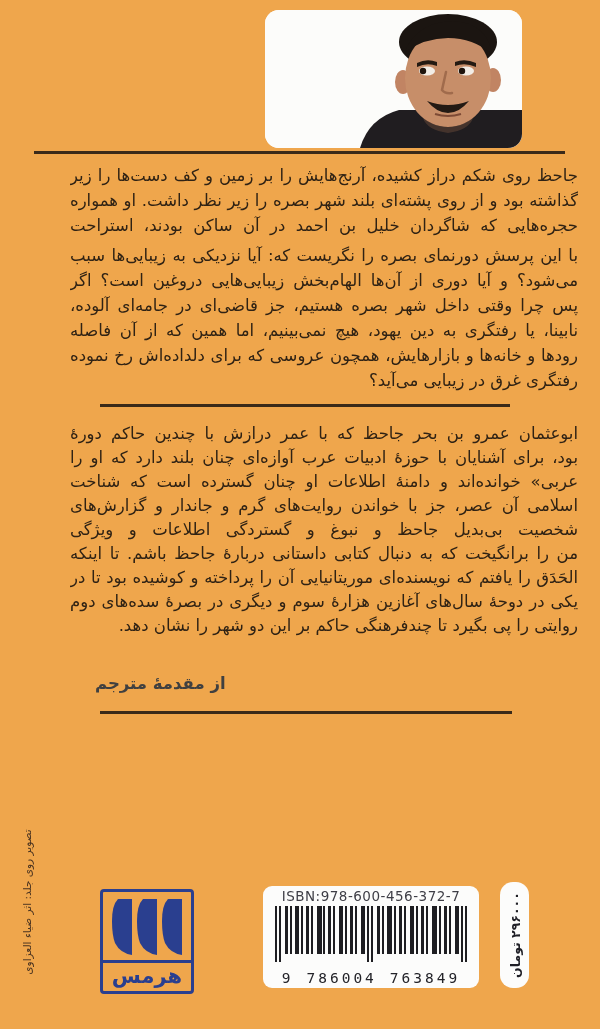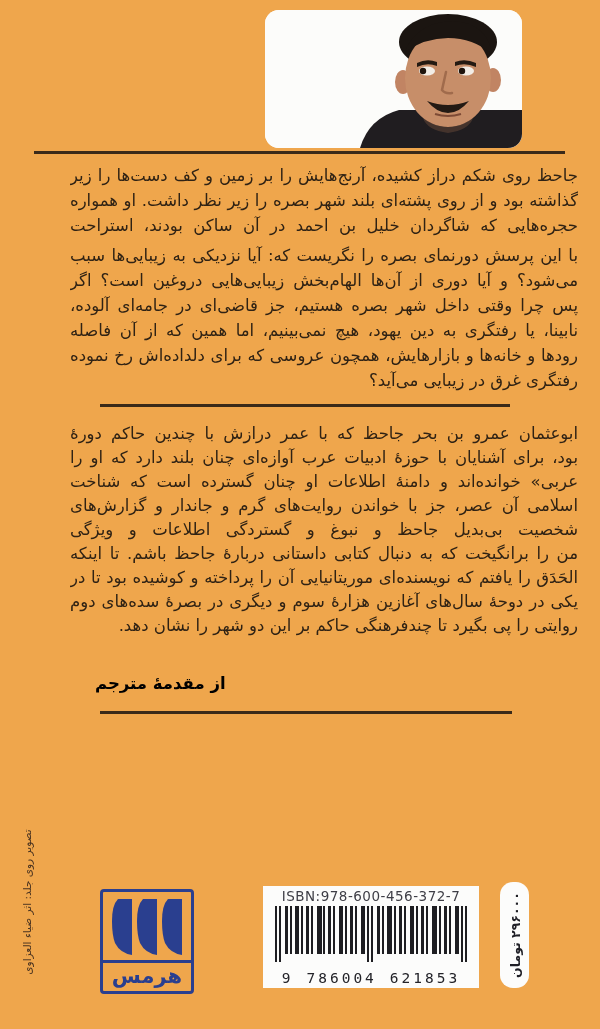--- a/index.html
+++ b/index.html
@@ -27,21 +27,21 @@
   .line {
     font-size:16.5px; text-align:justify; text-align-last:justify;
     overflow:hidden; white-space:normal;
   }
   .para1 .line { height:25px; line-height:25px; }
   .para2 .line { height:24px; line-height:24px; }
   .line.end { text-align-last:right; }
   .line.gap { margin-top:5px; }
   .attribution {
     position:absolute; left:95px; top:674px; direction:rtl;
-    font-size:16.5px; font-weight:bold; color:#000000;
+    font-size:16.5px; font-weight:bold; color:#404040;
   }
   
   .spine { position:absolute; left:8px; top:820px; width:38px; height:164px; }
   .spine span {
     position:absolute; left:50%; top:50%;
     transform:translate(-50%,-50%) rotate(-90deg);
     white-space:nowrap; direction:rtl;
     font-size:10.5px; color:#4A3320; letter-spacing:0.3px;
   }
   
@@ -51,21 +51,21 @@
   }
   .logo-marks { display:flex; justify-content:center; gap:5px; margin-top:7px; height:56px; }
   .logo-sep { border-top:3px solid #2A3F8F; margin:5px 0 0 0; }
   .logo-name {
     text-align:center; color:#2A3F8F; font-weight:bold;
     font-size:21px; line-height:27px; direction:rtl;
   }
   
   .barcode-label {
     position:absolute; left:263px; top:886px; width:216px; height:102px;
-    background:#FCFCFB; border-radius:0;
+    background:#FCFCFB; border-radius:9px;
   }
   .isbn-line {
     position:absolute; top:2px; left:0; right:0; text-align:center;
     font-size:13.5px; color:#3E3E46; letter-spacing:0.5px;
   }
   .bars { position:absolute; top:20px; left:10px; }
   .ean-line {
     position:absolute; bottom:2px; left:0; right:0;
     display:flex; justify-content:center; gap:13px;
     font-family:"DejaVu Sans Mono", monospace;
@@ -214,21 +214,21 @@
         <rect x="171" y="0" width="3" height="48"></rect>
           <rect x="176" y="0" width="2" height="48"></rect>
         <rect x="182" y="0" width="4" height="48"></rect>
         <rect x="188" y="0" width="2" height="56"></rect>
           <rect x="192" y="0" width="2" height="56"></rect>
       </g>
     </svg>
     <div class="ean-line">
       <span>9</span>
       <span>786004</span>
-      <span>621853</span>
+      <span>763849</span>
     </div>
   </div>
 
   <div class="price-pill">
     <span>۲۹۶۰۰۰ تومان</span>
   </div>
 
 </div>
 
 </body></html>

